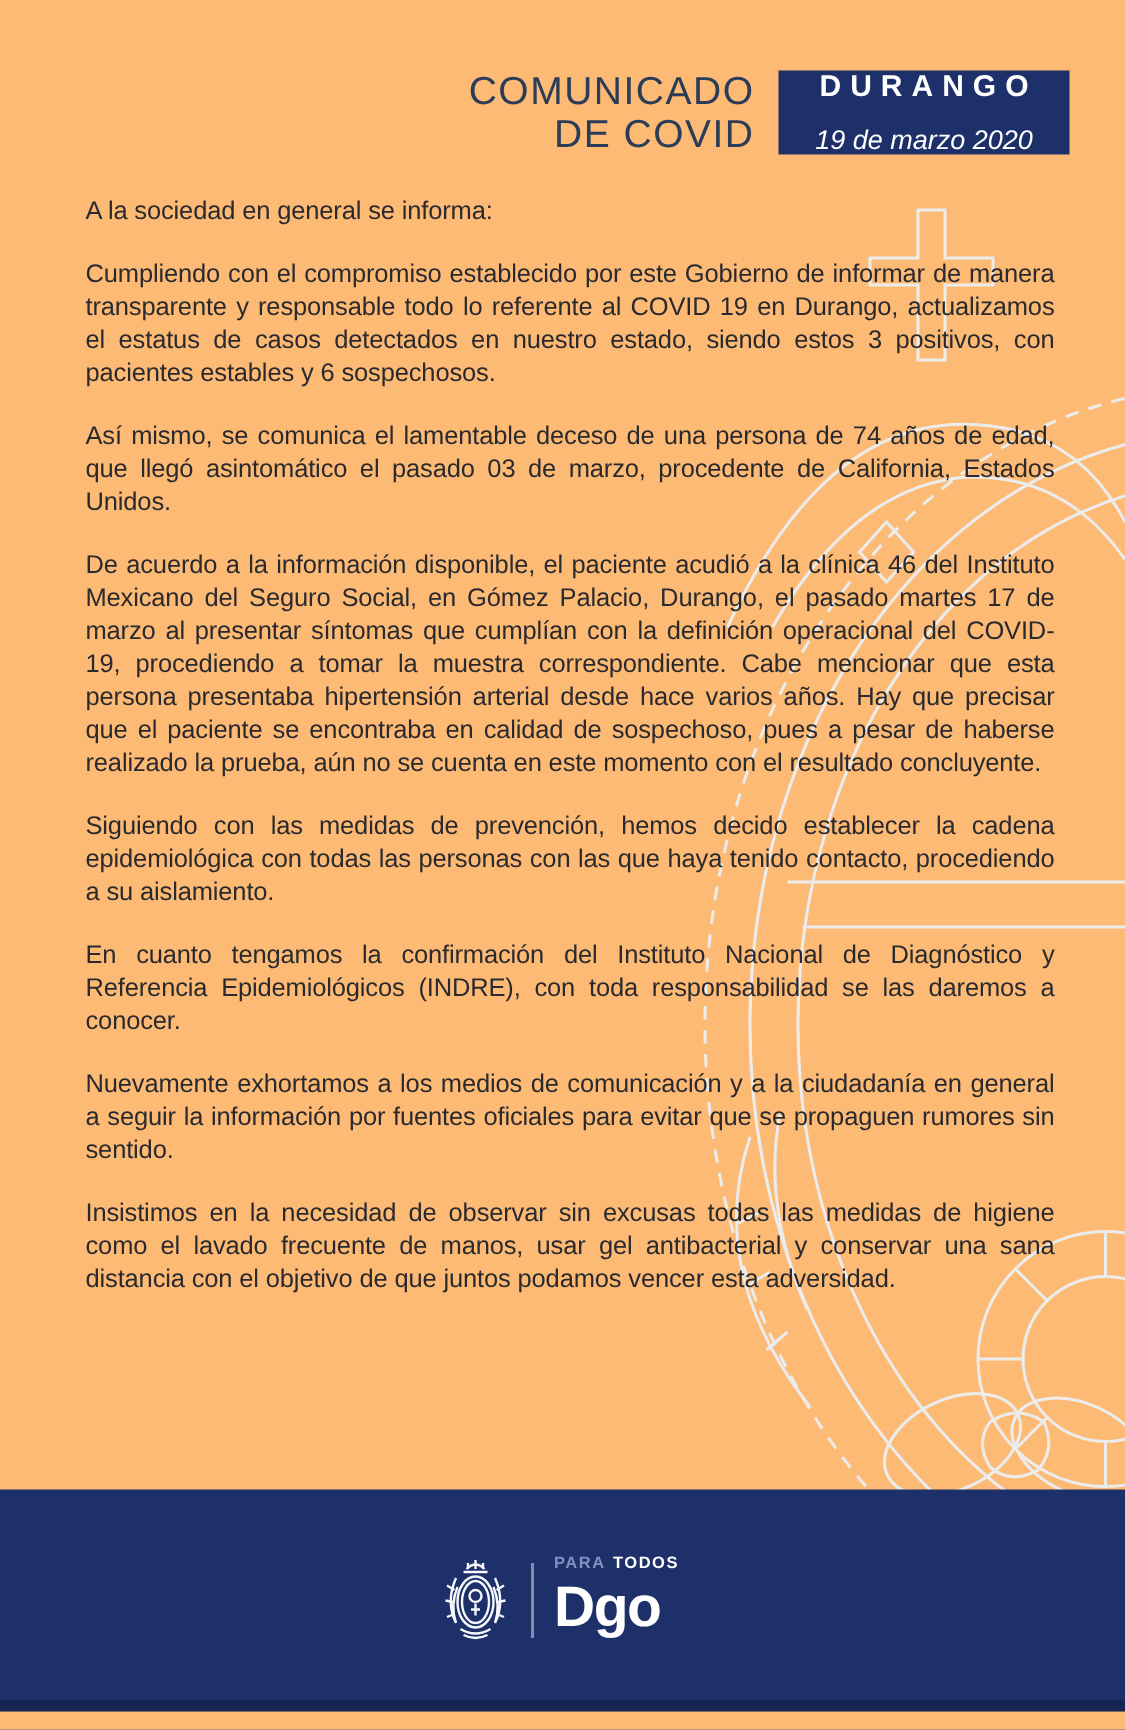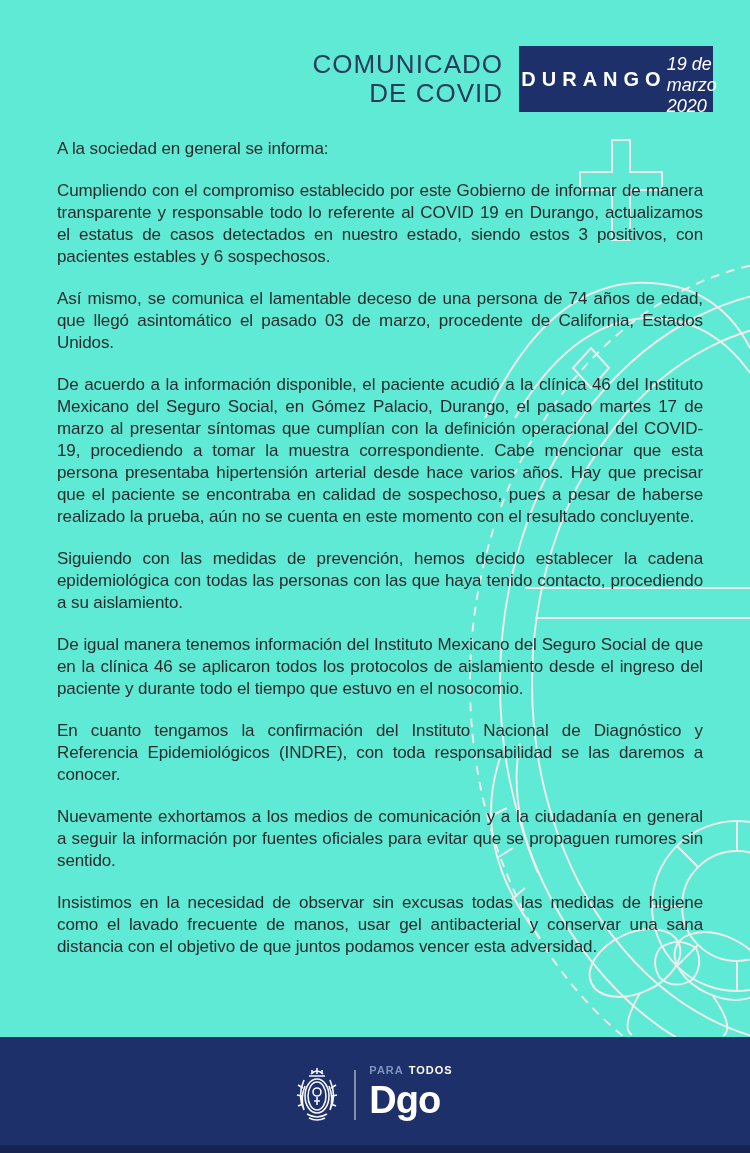--- a/index.html
+++ b/index.html
@@ -1,20 +1,20 @@
 <!DOCTYPE html>
 <html><head>
 <meta charset="utf-8">
 <style>
   html,body { margin:0; padding:0; background:#777; }
   .page {
     position:relative;
     width:750px; height:1153px;
     margin:0 auto;
-    background:#5eead4;
+    background:#fdba74;
     overflow:hidden;
     font-family:"Liberation Sans", sans-serif;
   }
   
   .watermark {
     position:absolute; top:118px; left:335px;
     width:415px; height:920px;
     z-index:0; pointer-events:none;
   }
   .watermark * { fill:none; stroke:#ececec; stroke-width:2; }
@@ -26,38 +26,38 @@
   }
   .header-title {
     text-align:right;
     color:#2b3c59;
     font-size:26px; line-height:29px; letter-spacing:1px;
     font-weight:500;
   }
   .badge {
     background:#1d3069;
     color:#ffffff;
-    width:194px; height:66px;
-    display:flex; justify-content:center; align-items:center;
+    width:194px; height:56px;
+    display:flex; flex-direction:column; justify-content:center; align-items:center;
   }
   .badge-state { font-weight:bold; font-size:20px; letter-spacing:6px; text-indent:6px; }
   .badge-date  { font-style:italic; font-size:18px; margin-top:13px; }
   
   .doc-body {
     position:relative; z-index:1;
     padding:26px 47px 0 57px;
     color:#2a2a2e;
     font-size:17px; line-height:22px; letter-spacing:-0.1px;
   }
   .doc-body p { margin:0 0 20px 0; text-align:justify; }
   .doc-body p.intro { text-align:left; }
   
   .footer {
-    position:absolute; left:0; bottom:0; z-index:2;
-    width:750px; height:116px;
+    position:absolute; left:0; bottom:12px; z-index:2;
+    width:750px; height:148px;
     background:#1d3069;
     display:flex; justify-content:center; align-items:center;
   }
   .footer::after {
     content:""; position:absolute; left:0; bottom:0;
     width:100%; height:8px; background:rgba(0,0,0,0.22);
   }
   .footer-lockup { display:flex; align-items:center; }
   .crest-icon { width:44px; height:58px; }
   .crest-icon * { fill:none; stroke:#f5f7fb; stroke-width:1.6; }
@@ -120,21 +120,20 @@
       <div class="badge-date">19 de marzo 2020</div>
     </div>
   </div>
 
   <div class="doc-body">
     <p class="intro">A la sociedad en general se informa:</p>
     <p>Cumpliendo con el compromiso establecido  por este Gobierno de informar de manera transparente y responsable todo lo referente al COVID 19 en Durango, actualizamos el estatus de casos detectados en nuestro estado, siendo estos 3 positivos, con pacientes estables y 6 sospechosos.</p>
     <p>Así mismo, se comunica el lamentable deceso de una persona de 74 años de edad, que llegó asintomático el pasado 03 de marzo, procedente de California, Estados Unidos.</p>
     <p>De acuerdo a la información disponible, el paciente acudió a la clínica 46 del Instituto Mexicano del Seguro Social, en Gómez Palacio, Durango, el pasado martes 17 de marzo al presentar síntomas que cumplían con la definición operacional del COVID-19, procediendo a tomar la muestra correspondiente. Cabe mencionar que esta persona presentaba hipertensión arterial desde hace varios años. Hay que precisar que el paciente se encontraba en calidad de sospechoso, pues a pesar de haberse realizado la prueba, aún no se cuenta en este momento con el resultado concluyente.</p>
     <p>Siguiendo con las medidas de prevención,  hemos decido establecer la cadena epidemiológica con todas las personas con las que haya tenido contacto, procediendo a su aislamiento.</p>
-    <p>De igual manera tenemos información del Instituto Mexicano del Seguro Social de que en la clínica 46 se aplicaron todos los protocolos de aislamiento desde el ingreso del paciente y durante todo el tiempo que estuvo en el nosocomio.</p>
     <p>En cuanto tengamos la confirmación del Instituto Nacional de Diagnóstico y Referencia Epidemiológicos (INDRE), con toda responsabilidad se las daremos a conocer.</p>
     <p>Nuevamente exhortamos a los medios de comunicación y a la ciudadanía en general a seguir la información por fuentes oficiales para evitar que se propaguen rumores sin sentido.</p>
     <p>Insistimos en la necesidad de observar sin excusas todas las medidas de higiene como el lavado frecuente de manos, usar gel antibacterial y conservar una sana distancia con el objetivo de que juntos podamos vencer esta adversidad.</p>
   </div>
 
   <div class="footer">
     <div class="footer-lockup">
       <svg class="crest-icon" viewBox="0 0 44 58" aria-hidden="true">
 
         <path d="M16,8 q6,-6 12,0 M14,10 h16 M17,4 v4 M22,2 v6 M27,4 v4"></path>

